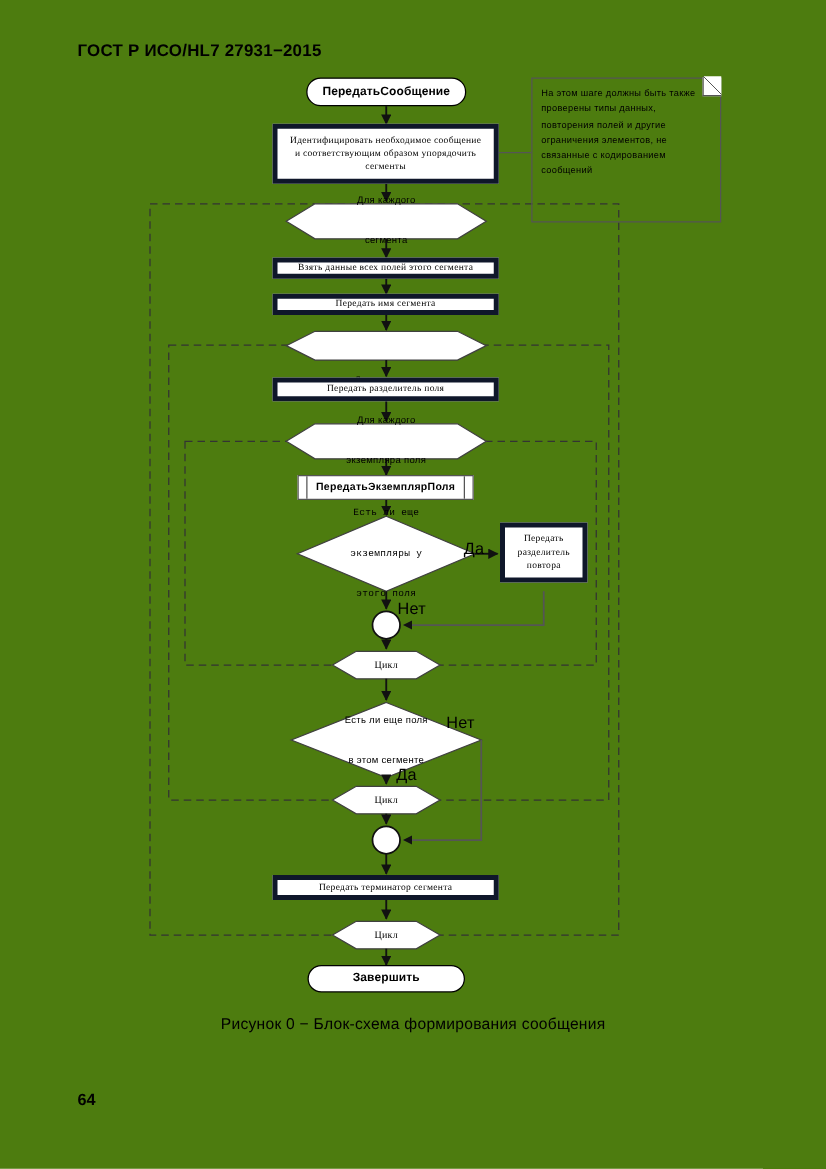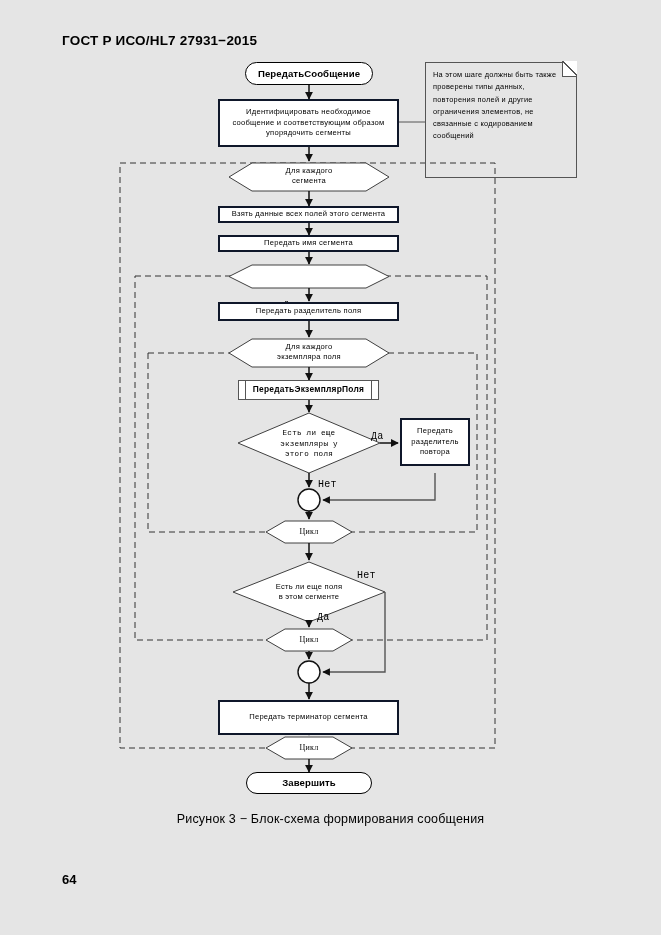--- a/index.html
+++ b/index.html
@@ -13,21 +13,21 @@
     position: relative;
     font-family: "Liberation Sans", sans-serif;
     color: #000000;
     overflow: hidden;
   }
   .page {
     position: absolute;
     left: 0; top: 0;
     width: 661px;
     height: 935px;
-    background: #e5e5e5;
+    background: #4d7c0f;
   }
   .doc-header {
     position: absolute;
     left: 62px;
     top: 33px;
     font-size: 13.5px;
     font-weight: bold;
     letter-spacing: 0.2px;
     white-space: nowrap;
   }
@@ -78,21 +78,22 @@
     border: 1px solid #404040;
   }
   .node.terminator {
     border-radius: 16px;
     border: 1.4px solid #000;
     font-size: 9.6px;
     font-weight: bold;
     letter-spacing: 0.1px;
   }
   .node.process {
-    border: 2px solid #0f172a;
+    border: 4px solid #0f172a;
+    font-family: Liberation Serif, serif;
   }
   .node.subroutine {
     border: 1px solid #555;
     font-size: 8.4px;
     font-weight: bold;
   }
   .node.subroutine::before,
   .node.subroutine::after {
     content: "";
     position: absolute;
@@ -138,30 +139,30 @@
   .shape-label {
     position: absolute;
     display: flex;
     align-items: center;
     justify-content: center;
     text-align: center;
     font-size: 7.6px;
     line-height: 1.38;
     letter-spacing: 0.25px;
     pointer-events: none;
+    gap: 22px;
   }
   .shape-label.loop-label {
     font-size: 8px;
     font-family: Liberation Serif, serif;
   }
   .edge-label {
     position: absolute;
-    font-size: 10px;
+    font-size: 13px;
     letter-spacing: 0.2px;
-    font-family: Liberation Mono, monospace;
   }
 </style>
 </head>
 <body>
 
 <div class="page">
 
   <div class="doc-header">ГОСТ Р ИСО/HL7 27931−2015</div>
 
   <div class="flow">
@@ -288,30 +289,30 @@
       <span>в этом сегменте</span>
     </div>
 
     <div class="edge-label" style="left:357px; top:570px;">Нет</div>
     <div class="edge-label" style="left:317px; top:612px;">Да</div>
 
     <div class="shape-label loop-label" style="left:269px; top:630px; width:80px; height:20px;">
       <span>Цикл</span>
     </div>
 
-    <div class="node process" style="left:218px; top:700px; width:181px; height:35px;">
+    <div class="node process" style="left:218px; top:700px; width:181px; height:20px;">
       <span>Передать терминатор сегмента</span>
     </div>
 
     <div class="shape-label loop-label" style="left:269px; top:738px; width:80px; height:20px;">
       <span>Цикл</span>
     </div>
 
     <div class="node terminator" style="left:246px; top:772px; width:126px; height:22px;">
       <span>Завершить</span>
     </div>
 
   </div>
 
-  <div class="figure-caption">Рисунок 3 − Блок-схема формирования сообщения</div>
+  <div class="figure-caption">Рисунок 0 − Блок-схема формирования сообщения</div>
   <div class="page-number">64</div>
 
 </div>
 
 </body></html>

